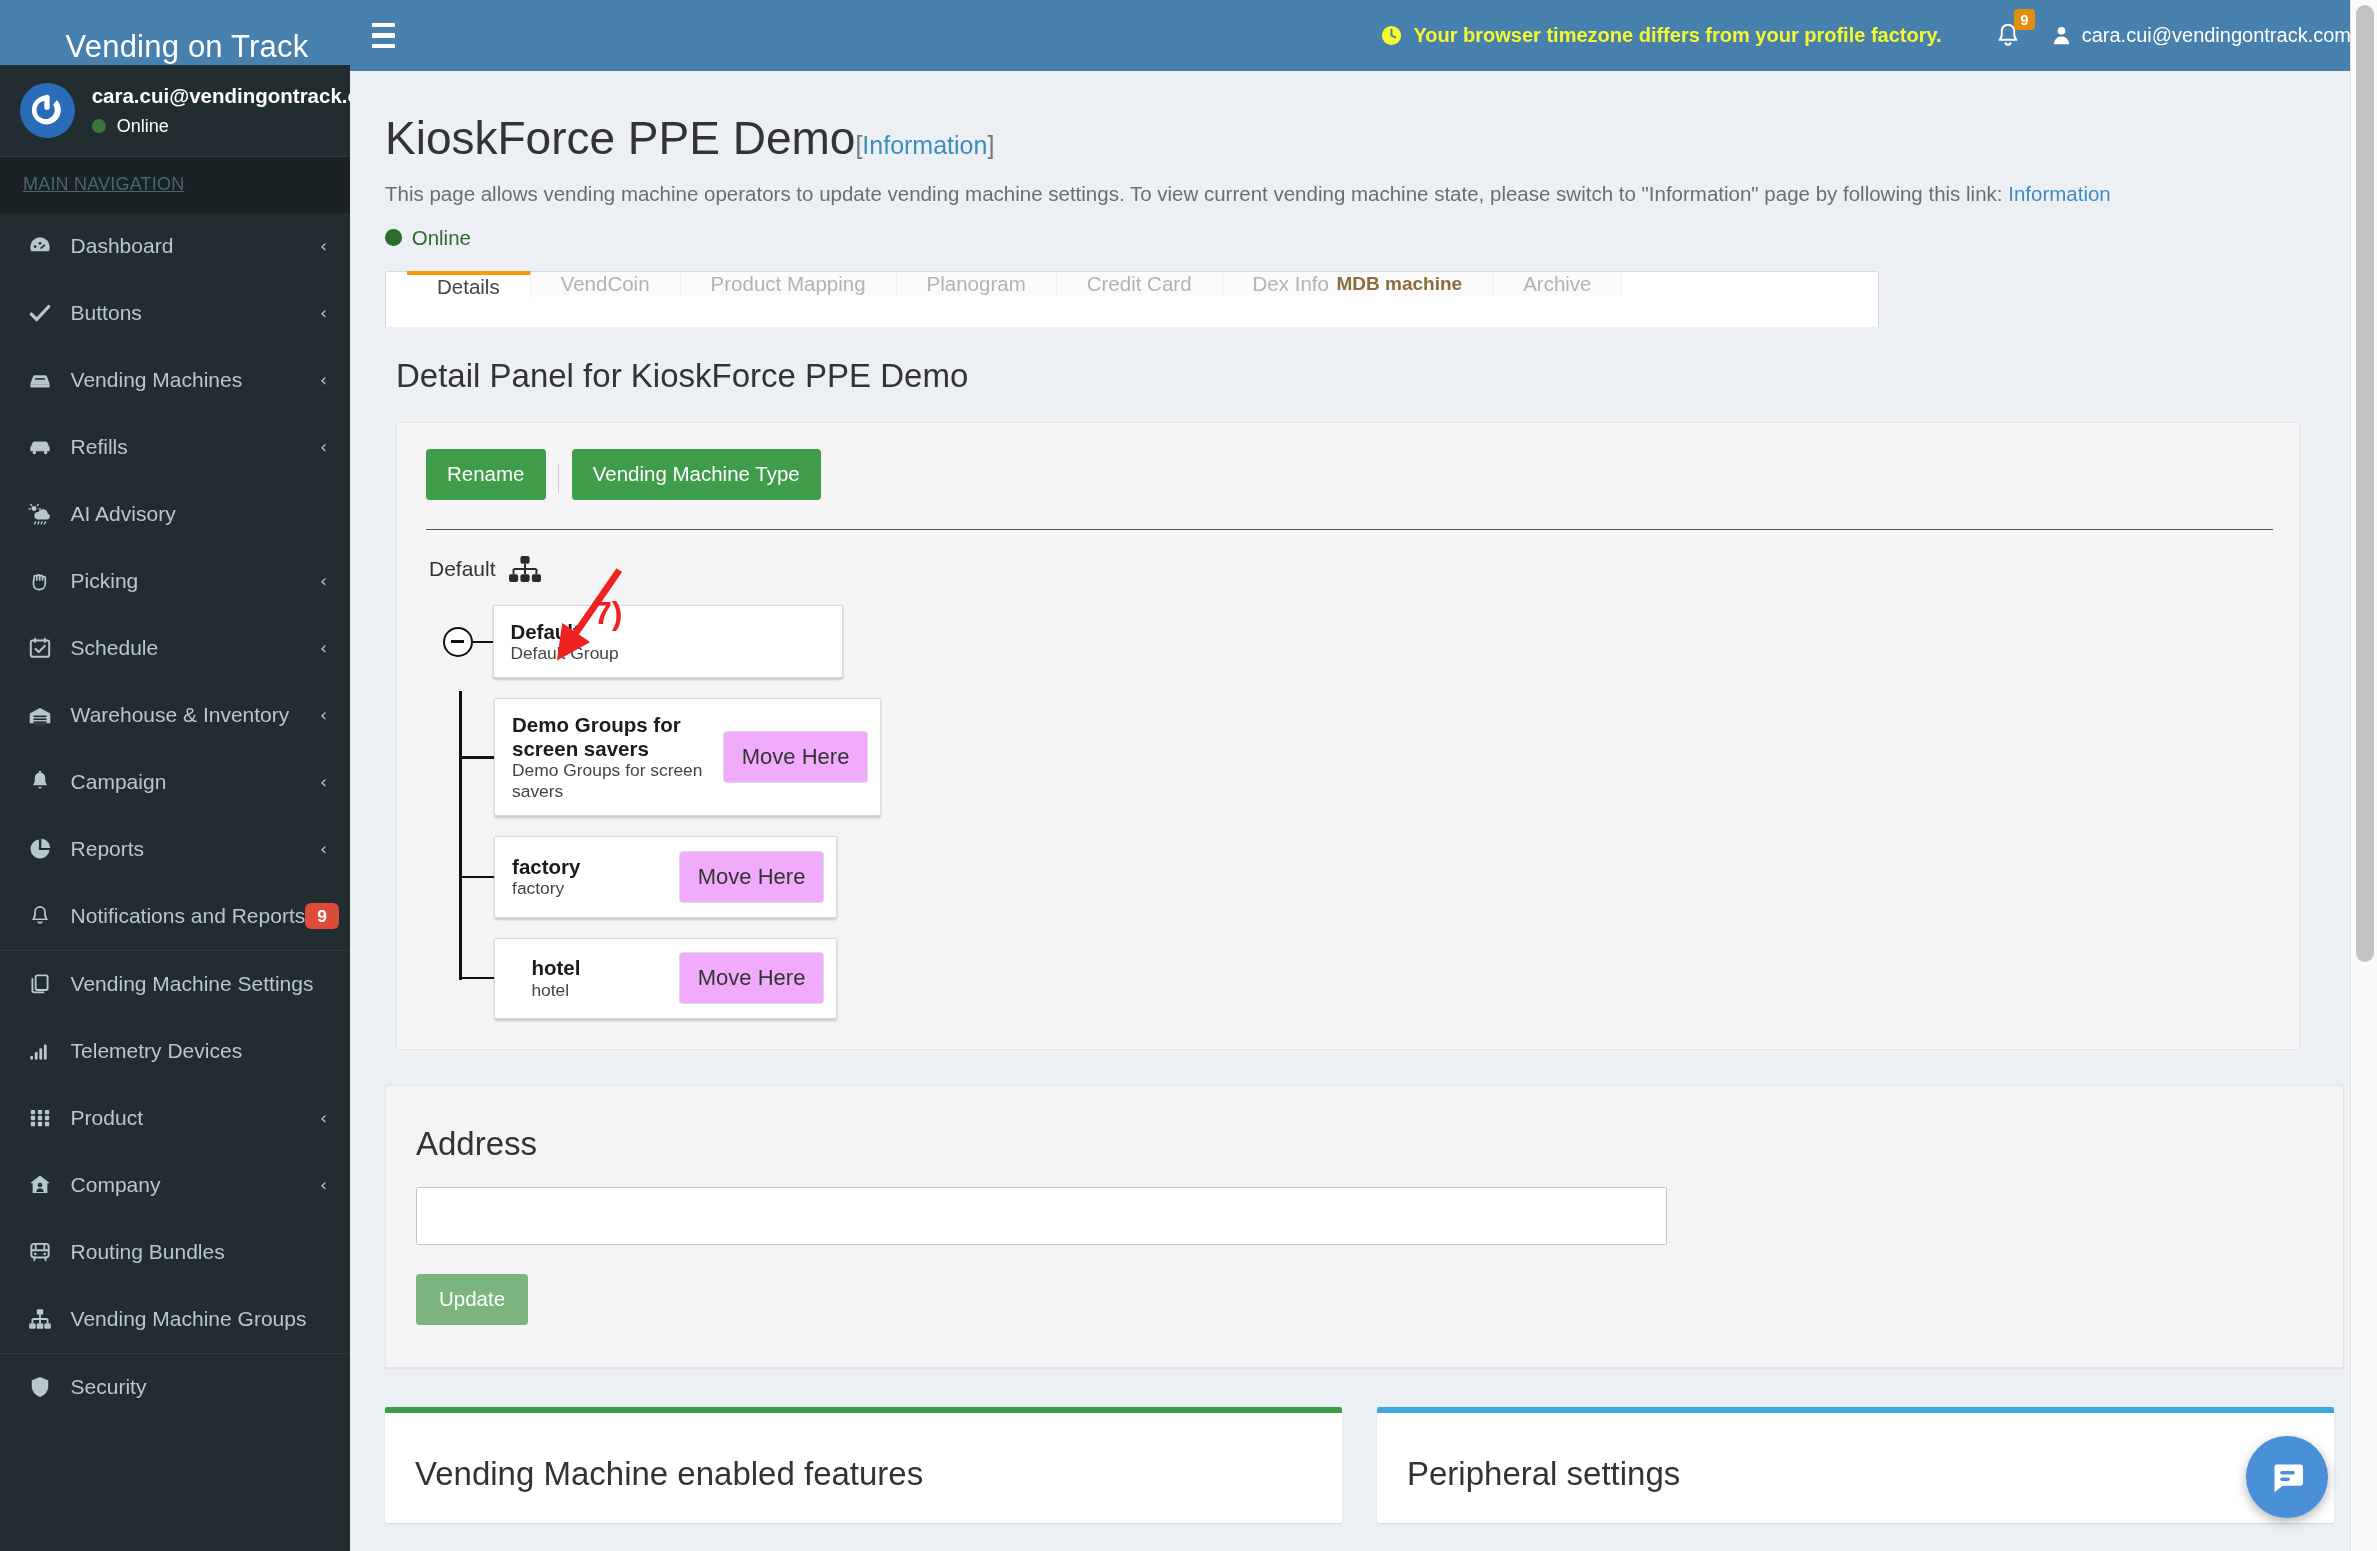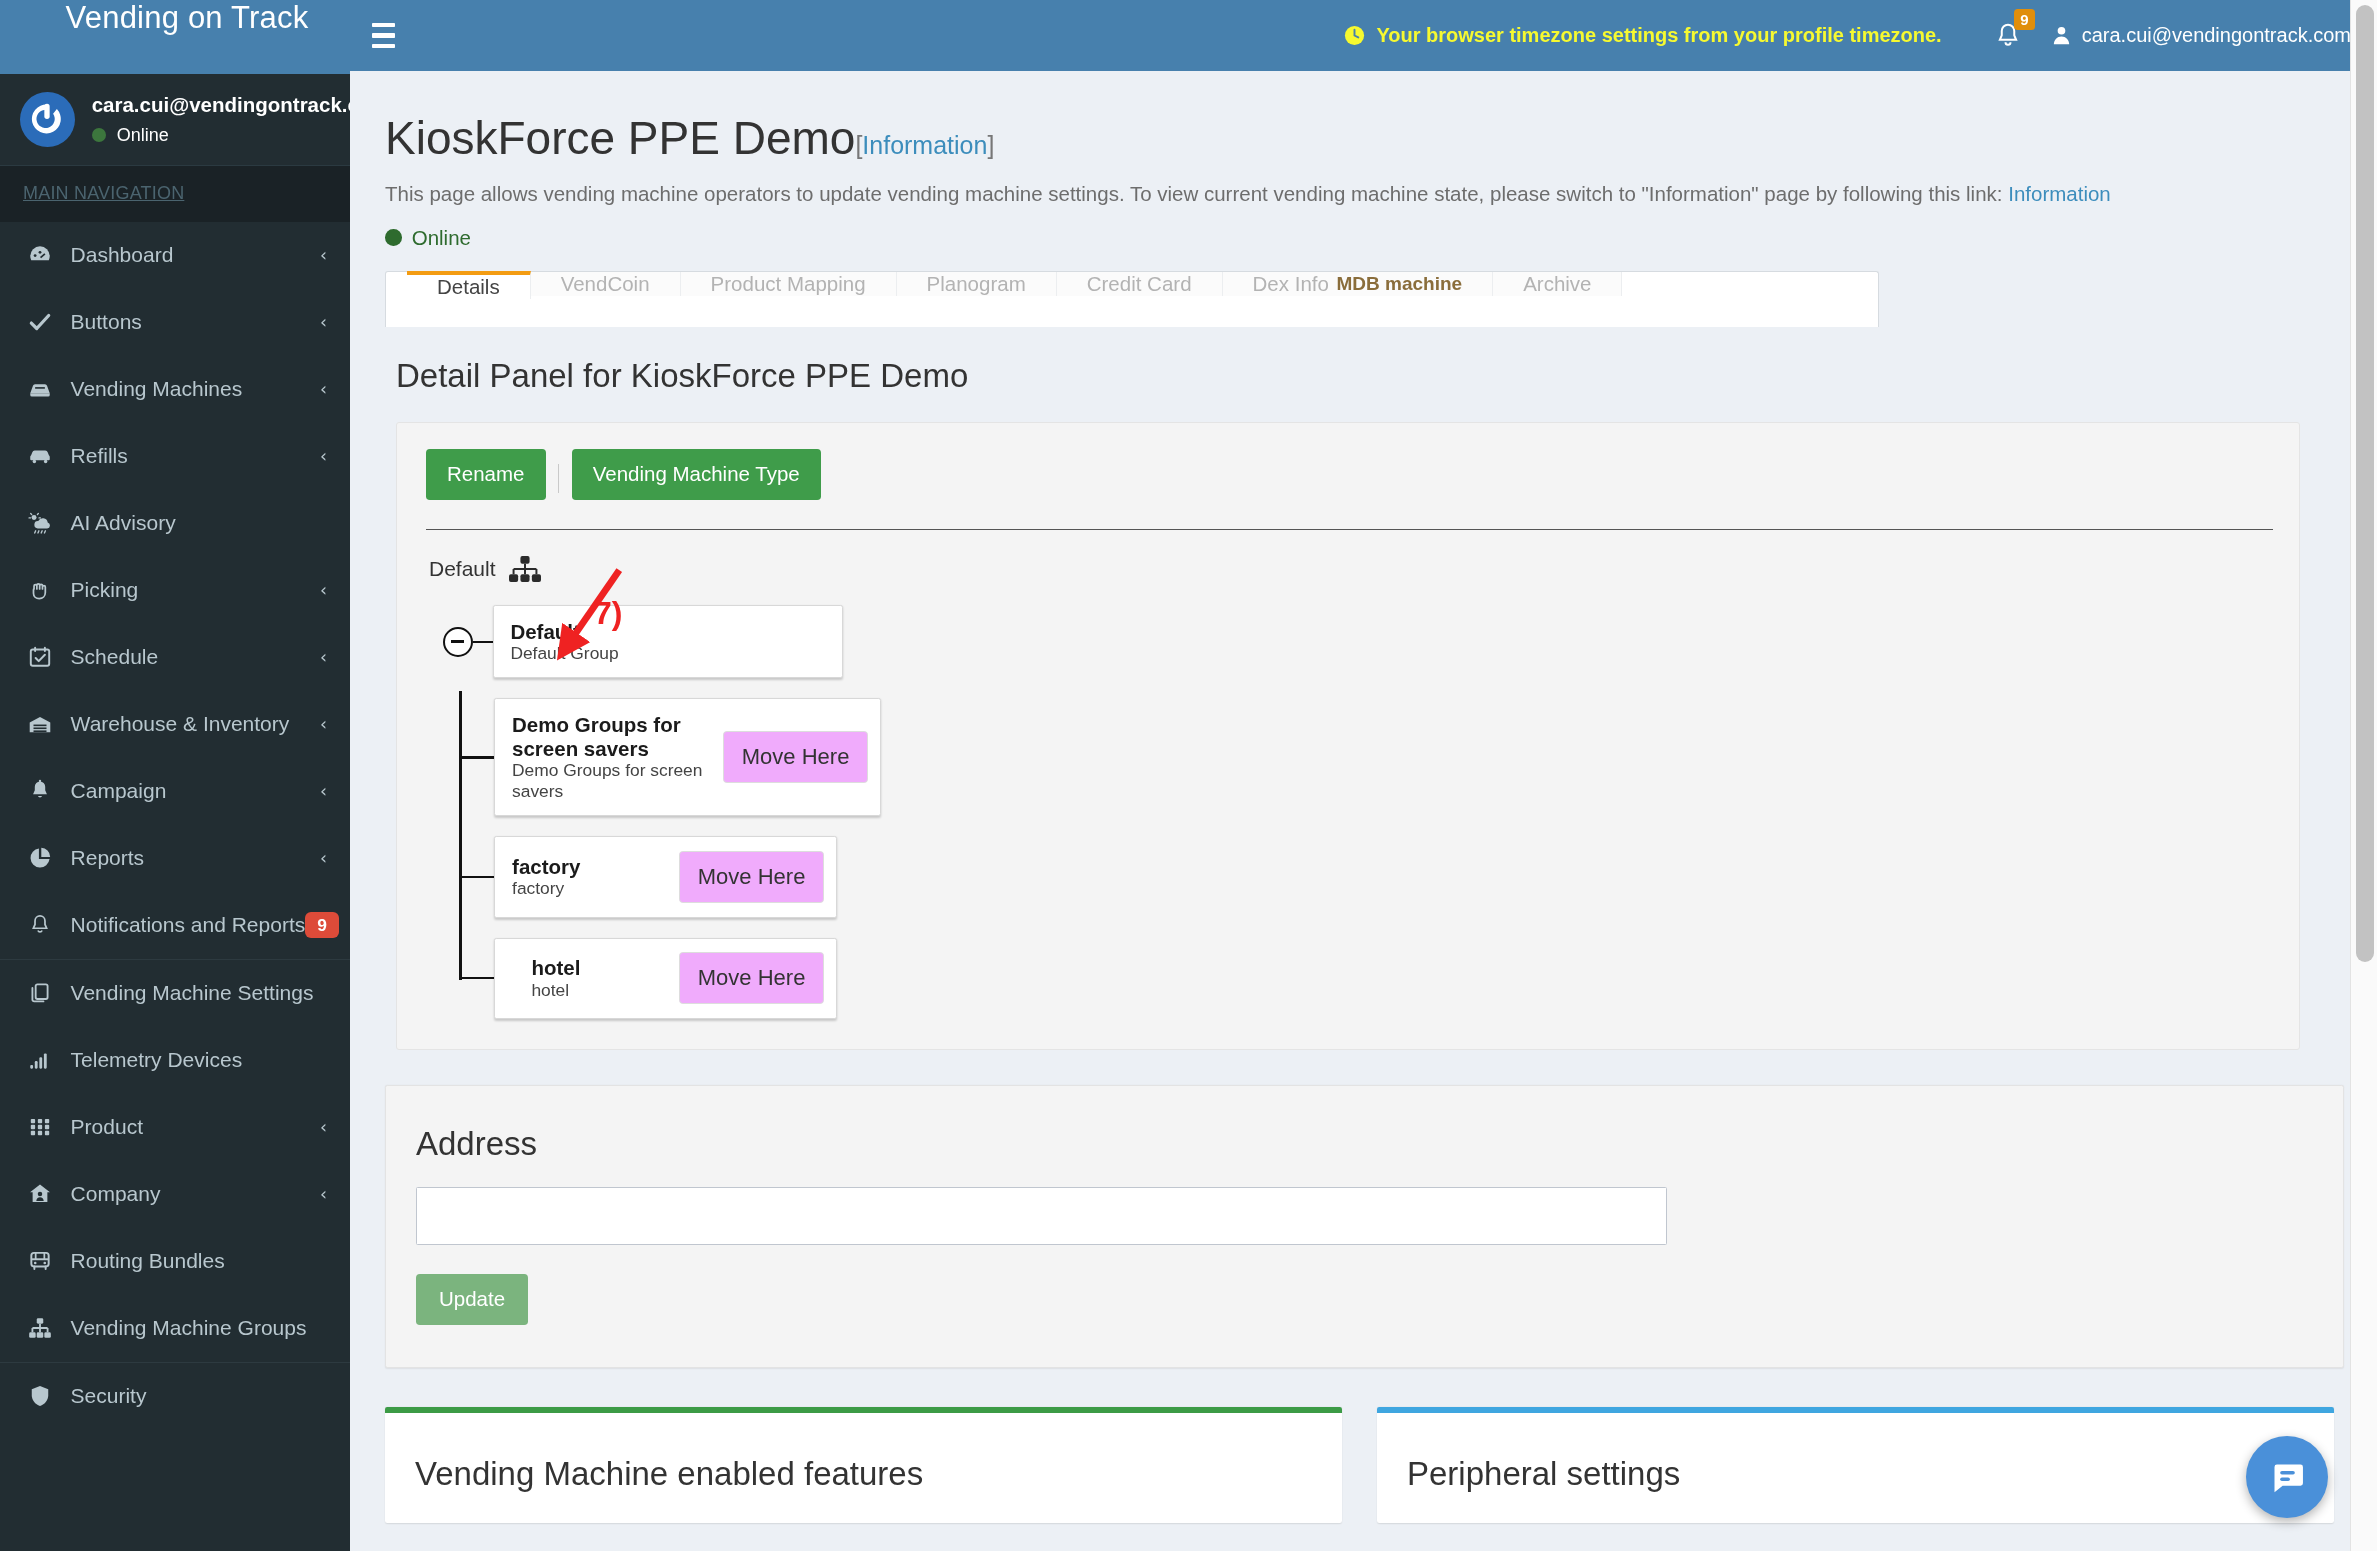--- a/index.html
+++ b/index.html
@@ -14,22 +14,22 @@
   #app { position: relative; width: 2377px; height: 1551px; display: flex; }
 
   
   #sidebar {
     width: 350px; min-width: 350px; height: 1551px;
     background: #222d32; color: #b8c7ce;
     display: flex; flex-direction: column;
     position: relative; z-index: 5;
   }
   .brand {
-    height: 74px; background: #4780ad; color: #fff;
-    display: flex; align-items: flex-start; justify-content: center;
+    height: 65px; background: #4780ad; color: #fff;
+    display: flex; align-items: flex-end; justify-content: center;
     font-size: 31px; font-weight: 400; letter-spacing: 0.2px; padding-left: 24px;
   }
   .userpanel {
     display: flex; align-items: center; gap: 16.7px;
     padding: 20px 0 20px 20px; height: 92px;
     border-bottom: 0.8px solid #2b3a41;
   }
   .avatar {
     width: 55px; height: 55px; min-width: 55px; border-radius: 50%;
     background: #2b6cb9; position: relative; overflow: hidden;
@@ -488,21 +488,21 @@
         <span></span>
         <span></span>
         <span></span>
       </div>
       <div class="topbar-right">
         <div class="tz-warn">
           <svg width="23" height="23" viewBox="0 0 24 24">
             <circle cx="12" cy="12" r="10" fill="#f6f930"></circle>
             <path d="M12 6v6l4 2" stroke="#4780ad" stroke-width="2" fill="none" stroke-linecap="round"></path>
           </svg>
-          <span>Your browser timezone settings from your profile timezone.</span>
+          <span>Your browser timezone differs from your profile factory.</span>
         </div>
         <div class="bell-wrap">
           <svg width="30" height="30" viewBox="0 0 24 24">
             <path d="M12 3a5 5 0 0 0-5 5v3.5L5.5 15h13L17 11.5V8a5 5 0 0 0-5-5z" fill="none" stroke="#fff" stroke-width="1.6"></path>
             <path d="M10 17a2 2 0 0 0 4 0" fill="none" stroke="#fff" stroke-width="1.6"></path>
           </svg>
           <span class="bell-badge">9</span>
         </div>
         <div class="topuser">
           <svg width="23" height="23" viewBox="0 0 24 24">

